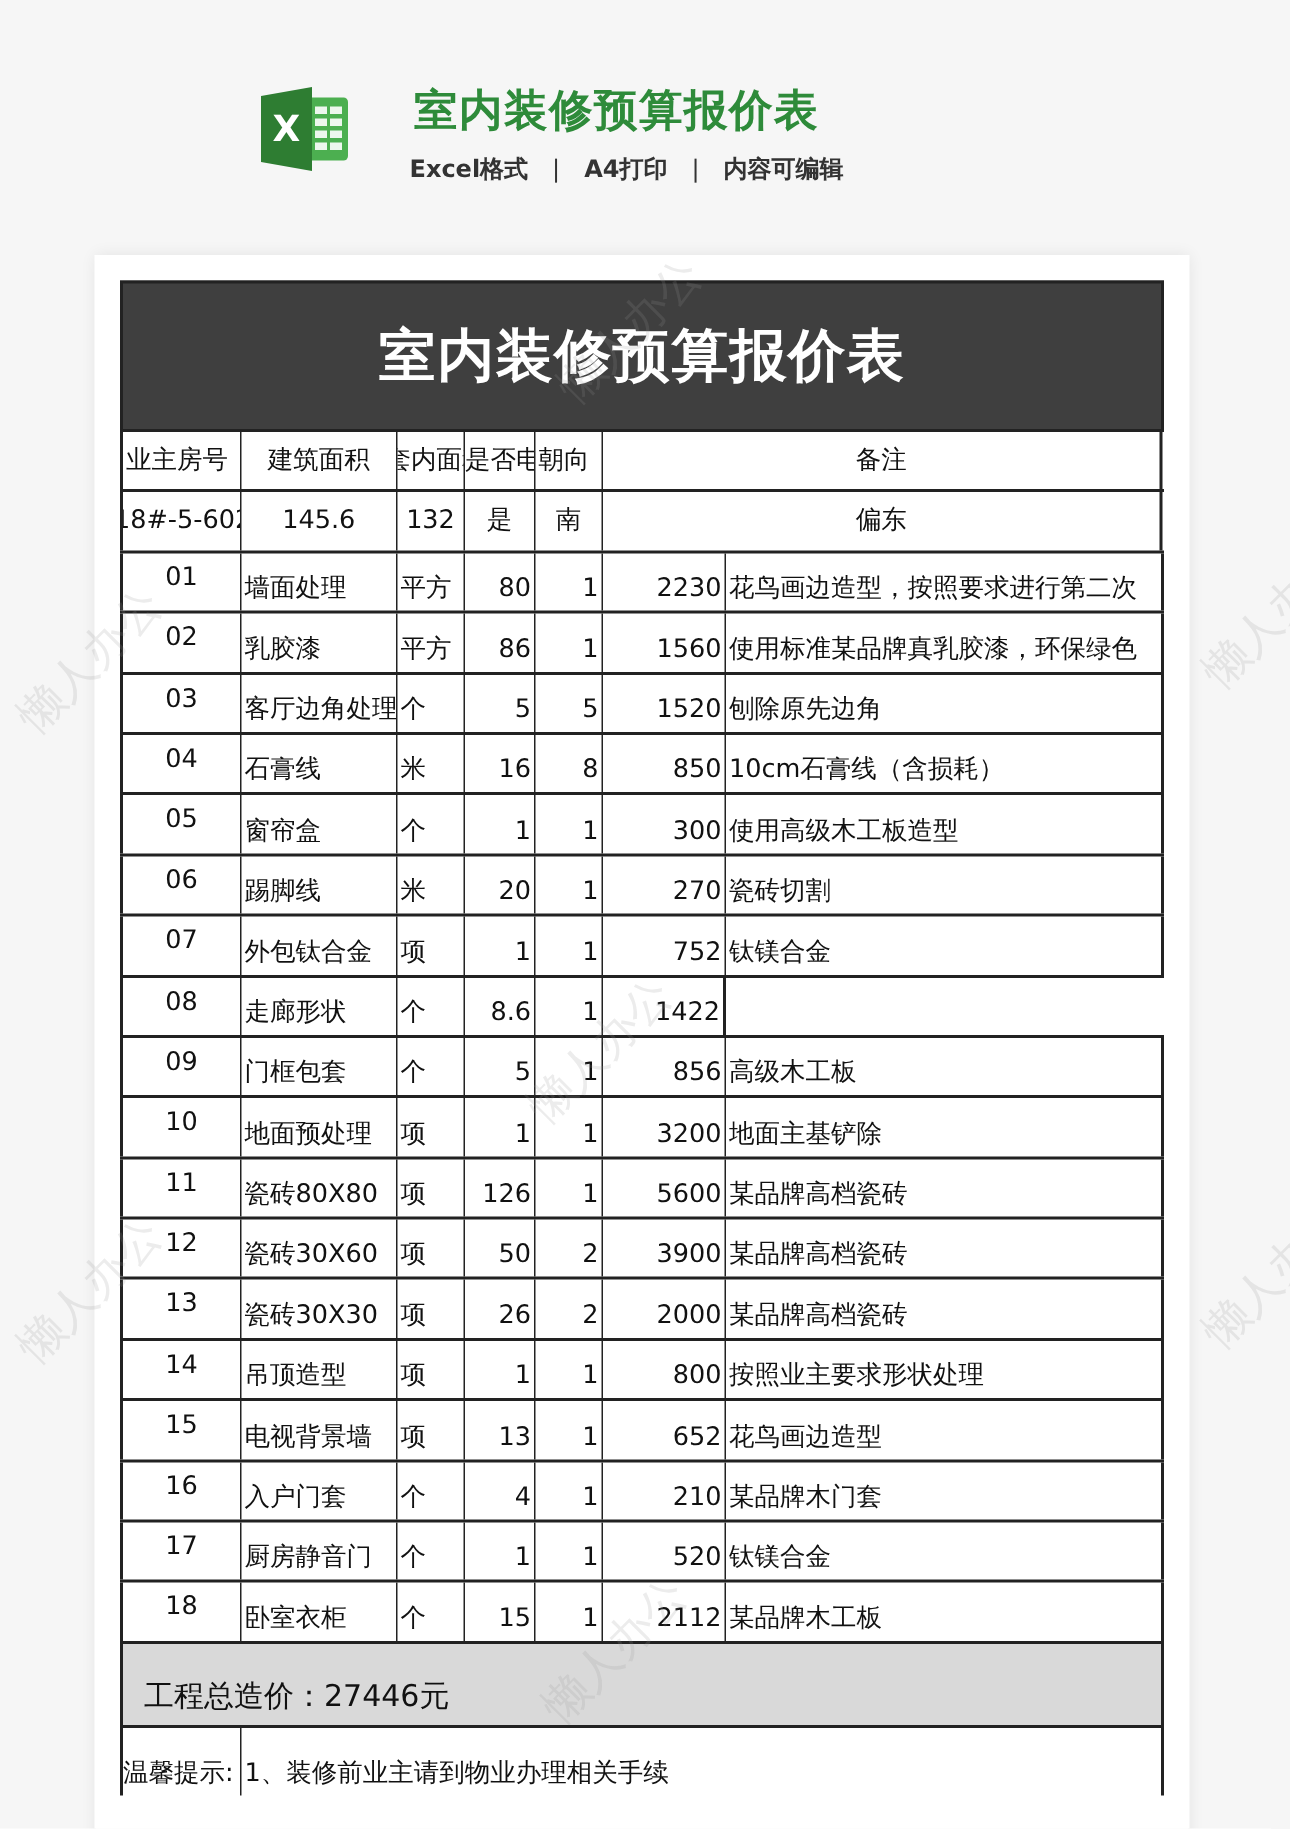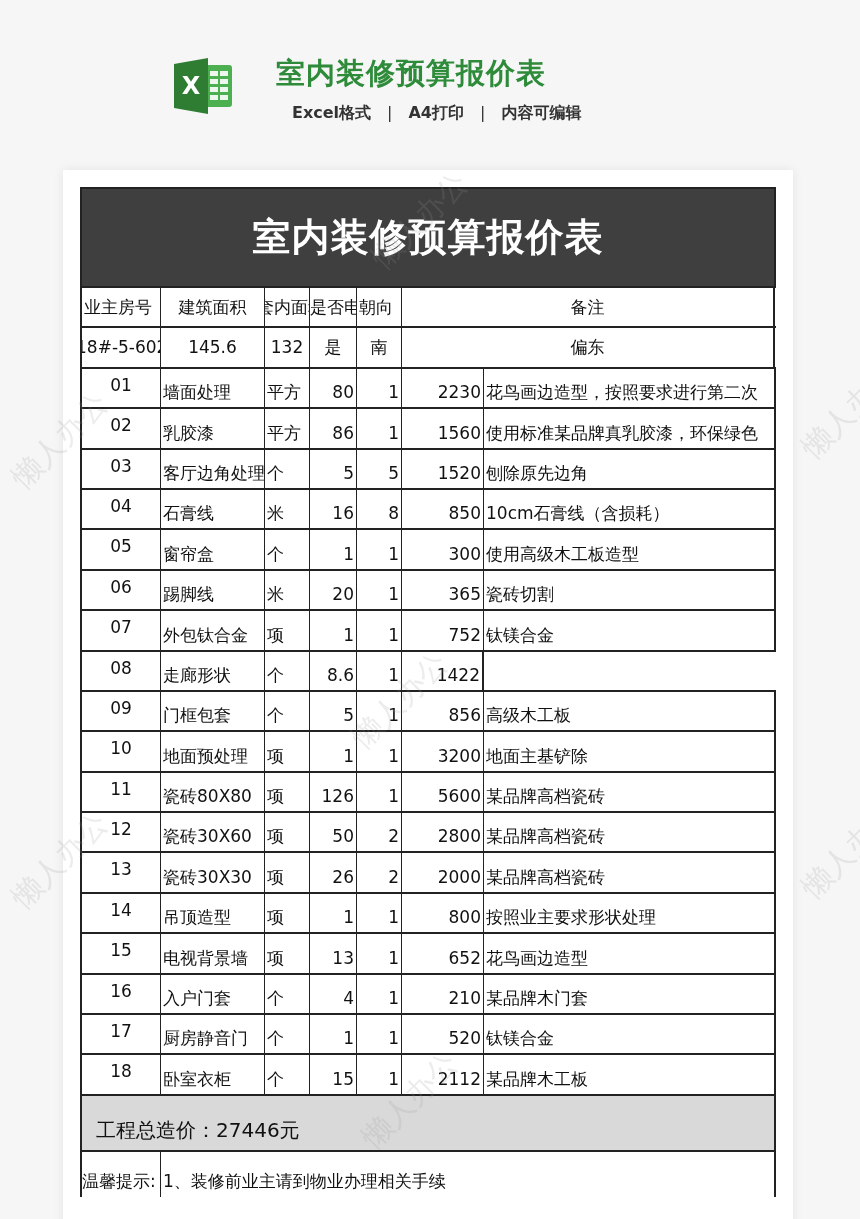--- a/index.html
+++ b/index.html
@@ -12,21 +12,21 @@
     }
     
     .banner { position: absolute; left: 0; top: 0; width: 860px; height: 160px; }
     .xl-icon { position: absolute; left: 172px; top: 56px; width: 64px; height: 60px; }
     .banner-title {
       position: absolute; left: 276px; top: 54px;
       font-size: 29px; font-weight: bold; color: #2e8b3a; letter-spacing: 1px;
       white-space: nowrap;
     }
     .banner-sub {
-      position: absolute; left: 292px; top: 103px;
+      position: absolute; left: 273px; top: 103px;
       font-size: 16px; font-weight: bold; color: #333; white-space: nowrap;
       display: flex; gap: 0;
     }
     .banner-sub .sep { margin: 0 16px; font-weight: normal; color: #333; }
 
     
     .paper {
       position: absolute; left: 63px; top: 170px; width: 730px; height: 1060px;
       background: #ffffff;
       box-shadow: 0 0 10px rgba(0,0,0,0.08);
@@ -183,21 +183,21 @@
           <div class="cell c4 right low">1</div>
           <div class="cell c5 right low">300</div>
           <div class="cell c6 left low overflow">使用高级木工板造型</div>
         </div>
         <div class="row">
           <div class="cell c0 center high">06</div>
           <div class="cell c1 left low">踢脚线</div>
           <div class="cell c2 left low">米</div>
           <div class="cell c3 right low">20</div>
           <div class="cell c4 right low">1</div>
-          <div class="cell c5 right low">365</div>
+          <div class="cell c5 right low">270</div>
           <div class="cell c6 left low overflow">瓷砖切割</div>
         </div>
         <div class="row">
           <div class="cell c0 center high">07</div>
           <div class="cell c1 left low">外包钛合金</div>
           <div class="cell c2 left low">项</div>
           <div class="cell c3 right low">1</div>
           <div class="cell c4 right low">1</div>
           <div class="cell c5 right low">752</div>
           <div class="cell c6 left low overflow">钛镁合金</div>
@@ -236,21 +236,21 @@
           <div class="cell c4 right low">1</div>
           <div class="cell c5 right low">5600</div>
           <div class="cell c6 left low overflow">某品牌高档瓷砖</div>
         </div>
         <div class="row">
           <div class="cell c0 center high">12</div>
           <div class="cell c1 left low">瓷砖30X60</div>
           <div class="cell c2 left low">项</div>
           <div class="cell c3 right low">50</div>
           <div class="cell c4 right low">2</div>
-          <div class="cell c5 right low">2800</div>
+          <div class="cell c5 right low">3900</div>
           <div class="cell c6 left low overflow">某品牌高档瓷砖</div>
         </div>
         <div class="row">
           <div class="cell c0 center high">13</div>
           <div class="cell c1 left low">瓷砖30X30</div>
           <div class="cell c2 left low">项</div>
           <div class="cell c3 right low">26</div>
           <div class="cell c4 right low">2</div>
           <div class="cell c5 right low">2000</div>
           <div class="cell c6 left low overflow">某品牌高档瓷砖</div>

